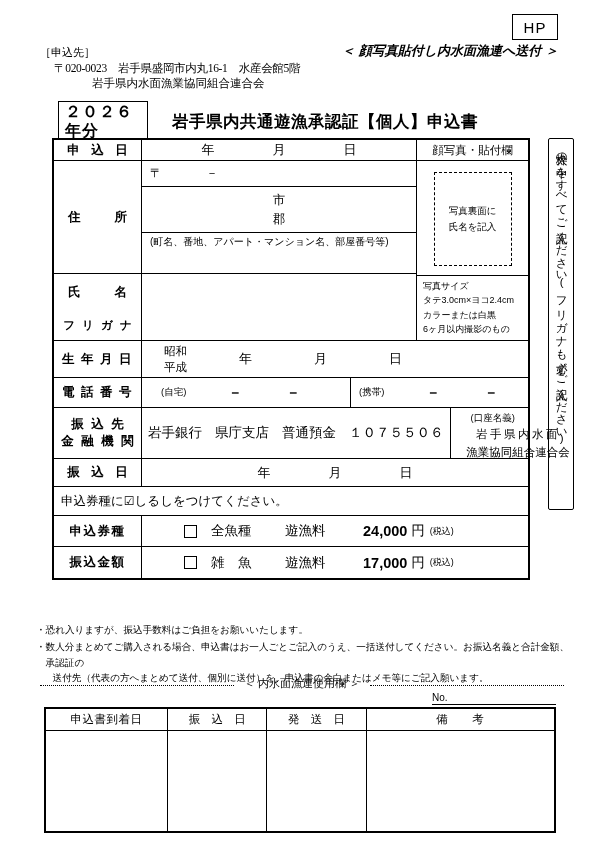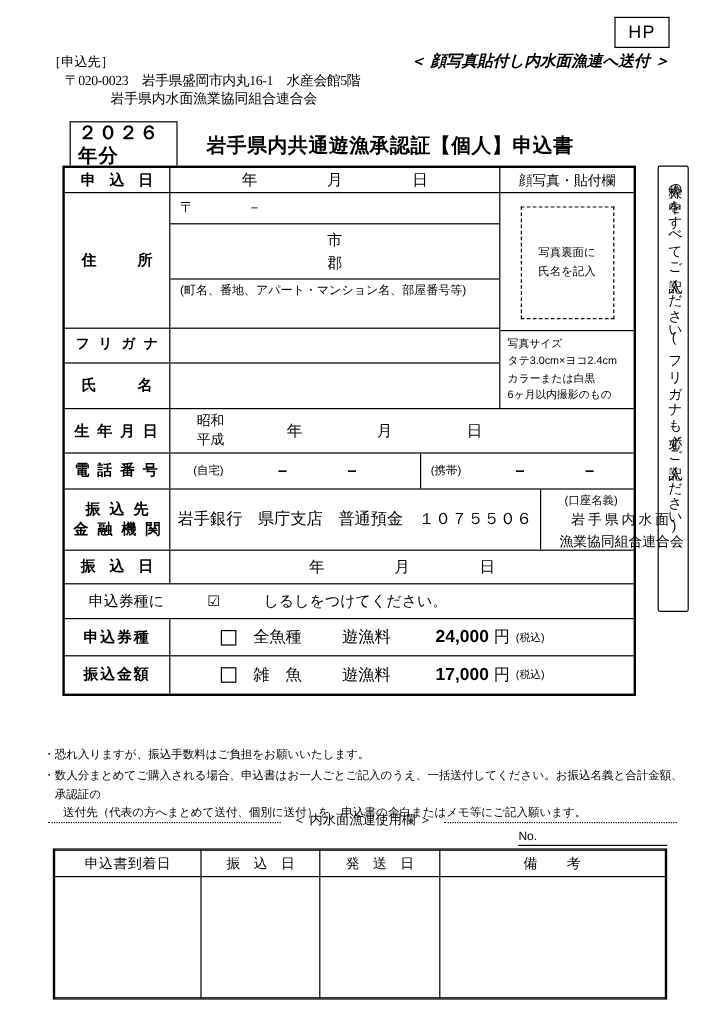--- a/index.html
+++ b/index.html
@@ -320,25 +320,24 @@
     text-align: center;
   }
   .bank-r .acc-label { font-size: 9.5px; text-align: left; padding-left: 16px; }
   .bank-r .n1 { letter-spacing: 2.5px; }
 
   
   .chk-inst {
     height: 28px;
     display: flex;
     align-items: center;
-    padding-left: 20px;
+    padding-left: 7px;
     box-sizing: border-box;
     font-family: "Liberation Sans", sans-serif;
     font-size: 12.5px;
-    gap: 36px;
   }
   .chk-inst .mark { font-size: 12px; }
 
   
   .fee-val {
     display: flex;
     align-items: center;
     height: 100%;
     font-family: "Liberation Sans", sans-serif;
     padding-left: 42px;
@@ -485,27 +484,27 @@
             </div>
             <div class="addr-sub2">
               <span>市</span>
               <span>郡</span>
             </div>
             <div class="addr-sub3">(町名、番地、アパート・マンション名、部屋番号等)</div>
             <div class="addr-sub4"></div>
           </div>
         </div>
 
+        <div class="srow name-h" style="border-bottom:none;">
+          <div class="lbl sp3">氏　　名</div>
+          <div class="val"></div>
+        </div>
+
         <div class="srow furi-h">
           <div class="lbl" style="letter-spacing:2px;text-indent:2px;font-size:11.5px;">フ リ ガ ナ</div>
-          <div class="val"></div>
-        </div>
-
-        <div class="srow name-h" style="border-bottom:none;">
-          <div class="lbl sp3">氏　　名</div>
           <div class="val"></div>
         </div>
 
       </div>
 
       <div class="photo-col">
         <div class="photo-body">
           <div class="photo-dashed">
             <div>写真裏面に</div>
             <div>氏名を記入</div>

